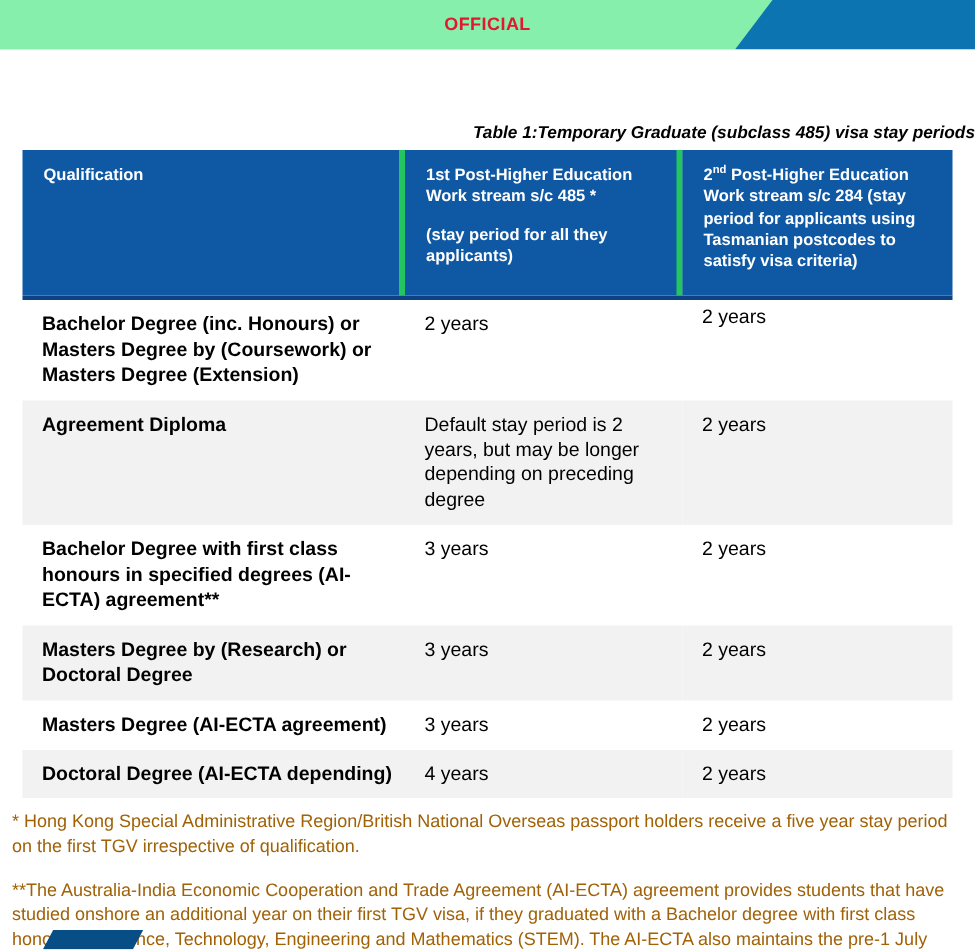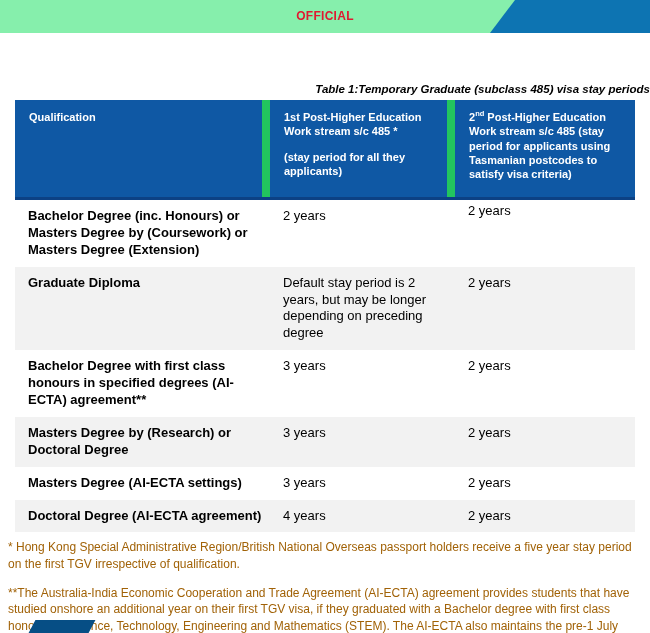--- a/index.html
+++ b/index.html
@@ -62,21 +62,21 @@
   }
   .hcell {
     background: #0f58a4;
     color: #ffffff;
     font-weight: bold;
     font-size: 11px;
     line-height: 1.3;
     padding: 10px 6px 10px 14px;
     min-height: 97px;
   }
-  .hcell.c1, .hcell.c2 { border-right: 8px solid #22c55e; }
+  .hcell.c1, .hcell.c2 { border-right: 4px solid #22c55e; }
   .hcell p { margin: 0 0 11px 0; }
   .hcell p:last-child { margin-bottom: 0; }
   .hcell sup { font-size: 7.5px; vertical-align: super; line-height: 0; }
   .hdivider { height: 3px; background: #0c4184; width: 620px; }
 
   .bcell {
     font-size: 13px;
     line-height: 1.3;
     padding: 8px 6px 8px 13px;
     color: #000;
@@ -123,57 +123,57 @@
 
     <div class="hrow">
       <div class="hcell c1">
         <p>Qualification</p>
       </div>
       <div class="hcell c2">
         <p>1st Post-Higher Education Work stream s/c 485 *</p>
         <p>(stay period for all they applicants)</p>
       </div>
       <div class="hcell c3">
-        <p><span>2</span><sup>nd</sup><span> Post-Higher Education Work stream s/c 485 (stay period for applicants using Tasmanian postcodes to satisfy visa criteria)</span></p>
+        <p><span>2</span><sup>nd</sup><span> Post-Higher Education Work stream s/c 284 (stay period for applicants using Tasmanian postcodes to satisfy visa criteria)</span></p>
       </div>
     </div>
     <div class="hdivider"></div>
 
     <div class="brow">
       <div class="bcell q">Bachelor Degree (inc. Honours) or Masters Degree by (Coursework) or Masters Degree (Extension)</div>
       <div class="bcell">2 years</div>
       <div class="bcell raised">2 years</div>
     </div>
 
     <div class="brow alt">
-      <div class="bcell q">Graduate Diploma</div>
+      <div class="bcell q">Agreement Diploma</div>
       <div class="bcell">Default stay period is 2 years, but may be longer depending on preceding degree</div>
       <div class="bcell">2 years</div>
     </div>
 
     <div class="brow">
       <div class="bcell q">Bachelor Degree with first class honours in specified degrees (AI-ECTA) agreement**</div>
       <div class="bcell">3 years</div>
       <div class="bcell">2 years</div>
     </div>
 
     <div class="brow alt">
       <div class="bcell q">Masters Degree by (Research) or Doctoral Degree</div>
       <div class="bcell">3 years</div>
       <div class="bcell">2 years</div>
     </div>
 
     <div class="brow">
-      <div class="bcell q">Masters Degree (AI-ECTA settings)</div>
+      <div class="bcell q">Masters Degree (AI-ECTA agreement)</div>
       <div class="bcell">3 years</div>
       <div class="bcell">2 years</div>
     </div>
 
     <div class="brow alt">
-      <div class="bcell q">Doctoral Degree (AI-ECTA agreement)</div>
+      <div class="bcell q">Doctoral Degree (AI-ECTA depending)</div>
       <div class="bcell">4 years</div>
       <div class="bcell">2 years</div>
     </div>
 
   </div>
 
   <p class="fn">* Hong Kong Special Administrative Region/British National Overseas passport holders receive a five year stay period on the first TGV irrespective of qualification.</p>
   <p class="fn">**The Australia-India Economic Cooperation and Trade Agreement (AI-ECTA) agreement provides students that have studied onshore an additional year on their first TGV visa, if they graduated with a Bachelor degree with first class honours in Science, Technology, Engineering and Mathematics (STEM). The AI-ECTA also maintains the pre-1 July 2024 TGV stay period settings for Indian nationals, who graduated with a Masters degree or Doctoral degree, as set out in the table above.</p>
 
   <div class="footer-frag"></div>

